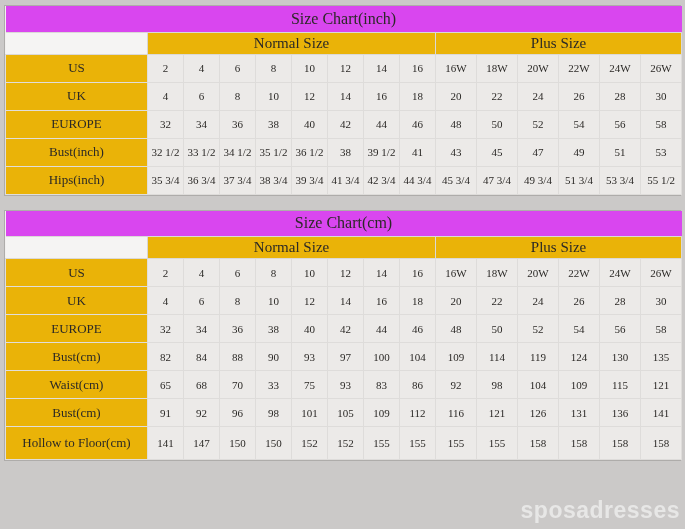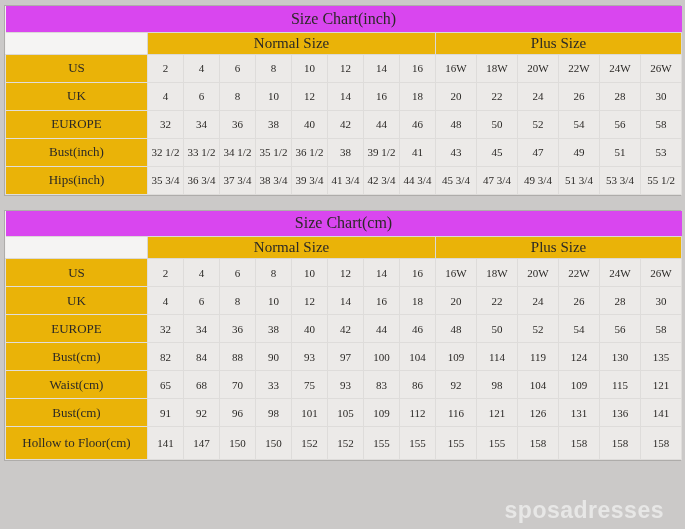--- a/index.html
+++ b/index.html
@@ -59,21 +59,21 @@
     font-size: 13px;
     border: 1px solid #e0dedc;
   }
   td.data-cell {
     background: #eceae8;
     font-size: 11px;
     border: 1px solid #dedcda;
   }
   .watermark {
     position: absolute;
-    right: 21px;
+    right: 5px;
     bottom: 5px;
     font-family: "Liberation Sans", sans-serif;
     font-size: 23px;
     font-weight: bold;
     letter-spacing: 0.5px;
     color: rgba(255, 255, 255, 0.55);
     pointer-events: none;
   }
 </style>
 </head>

